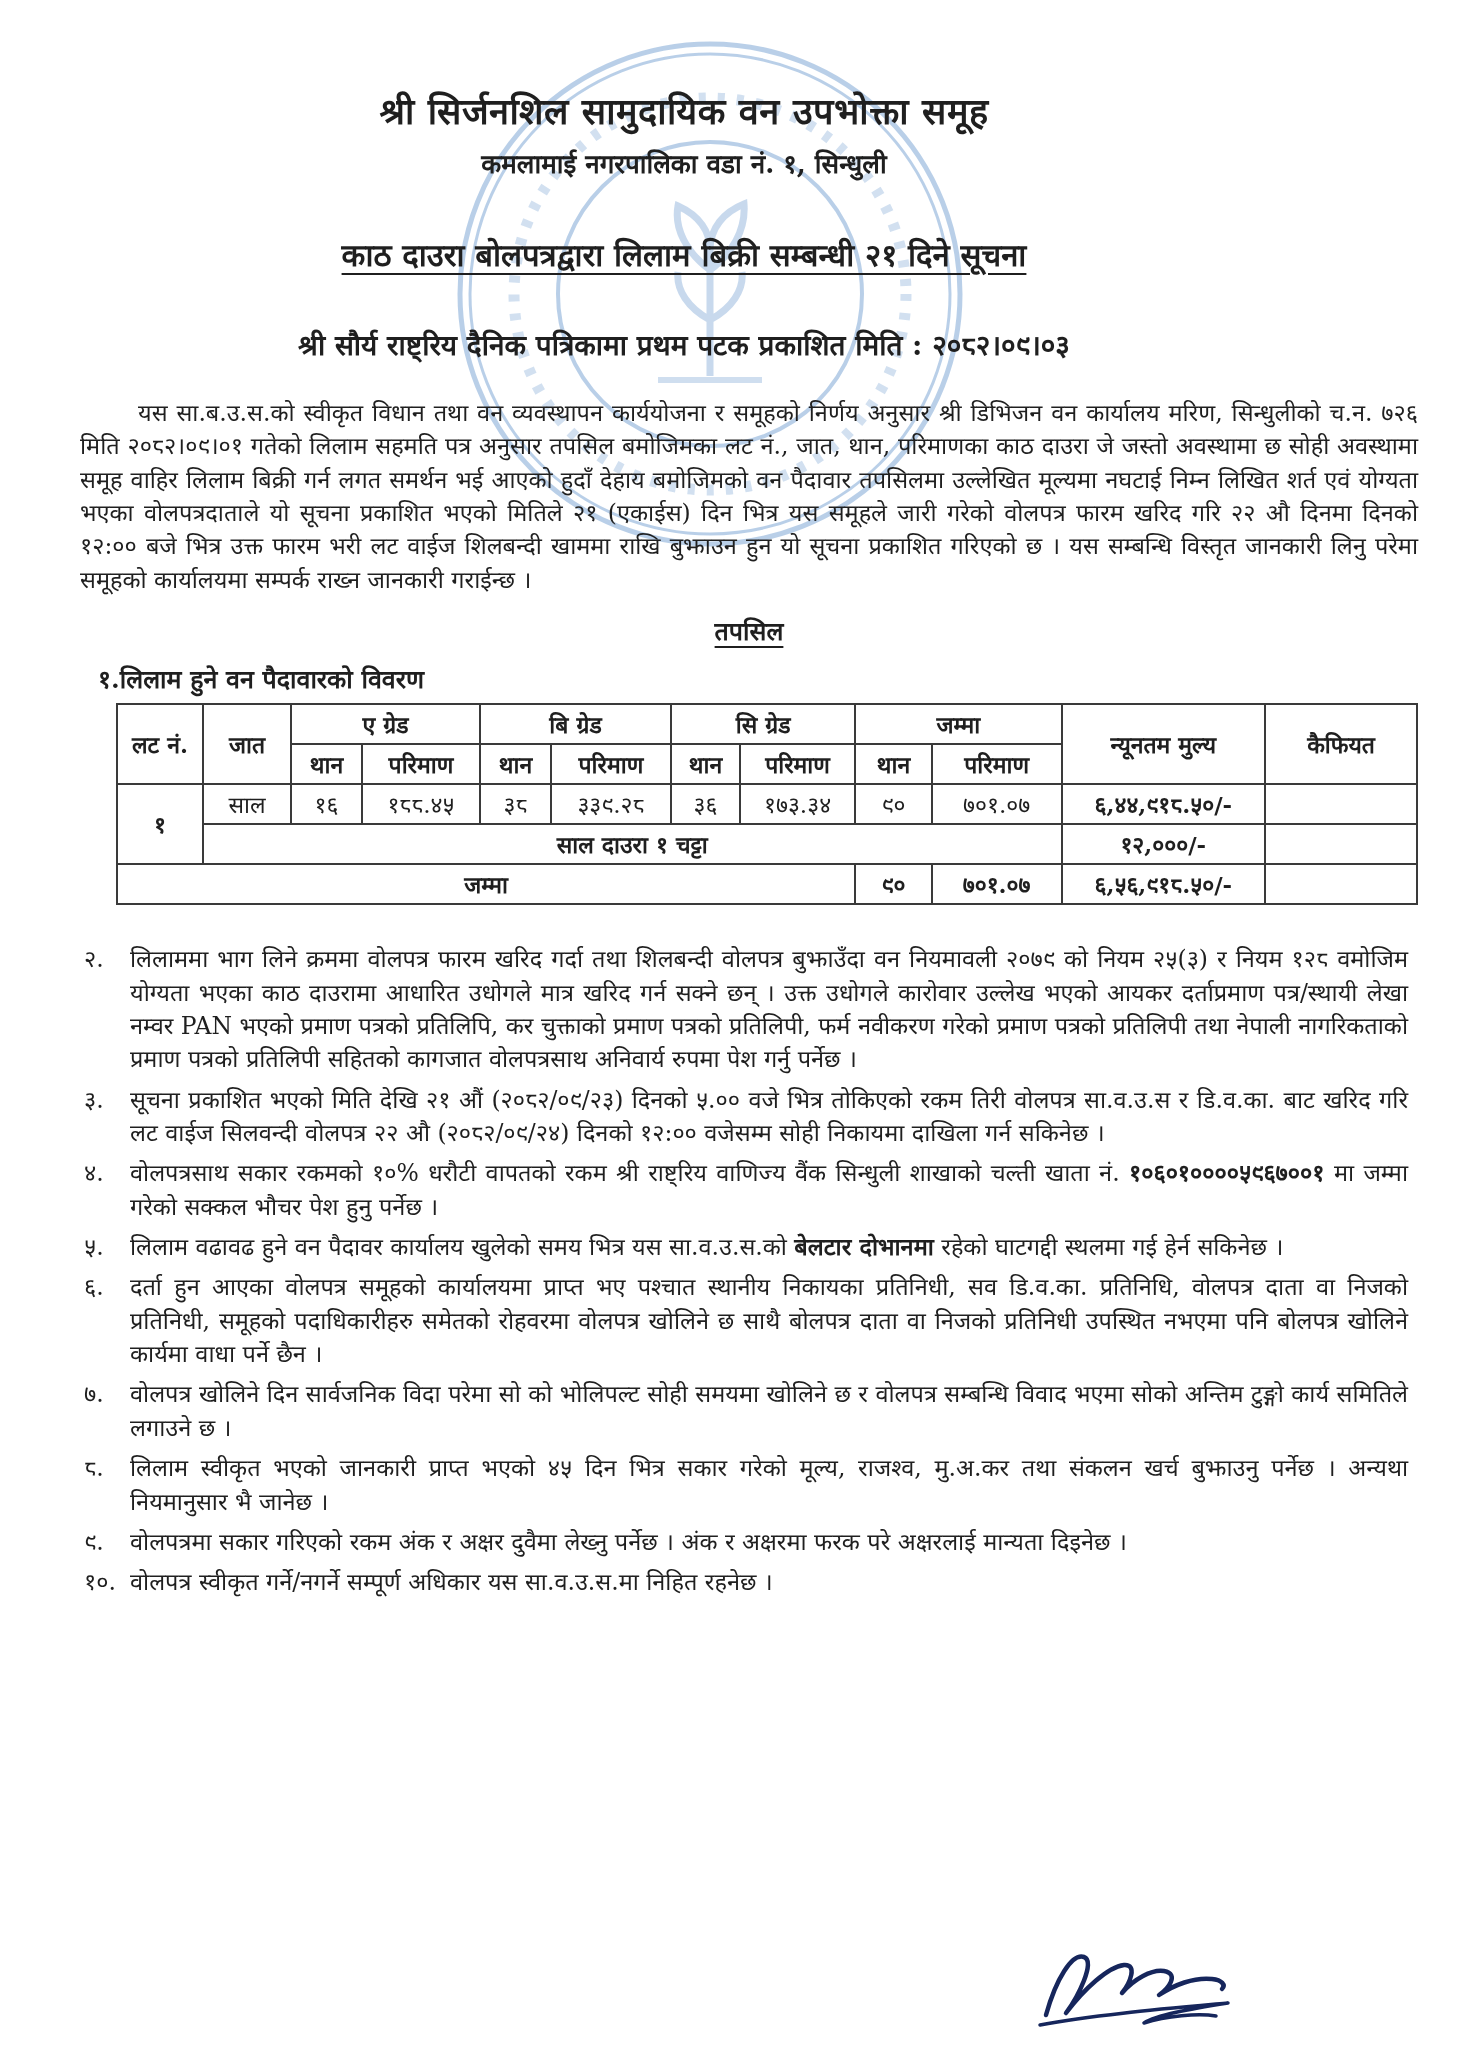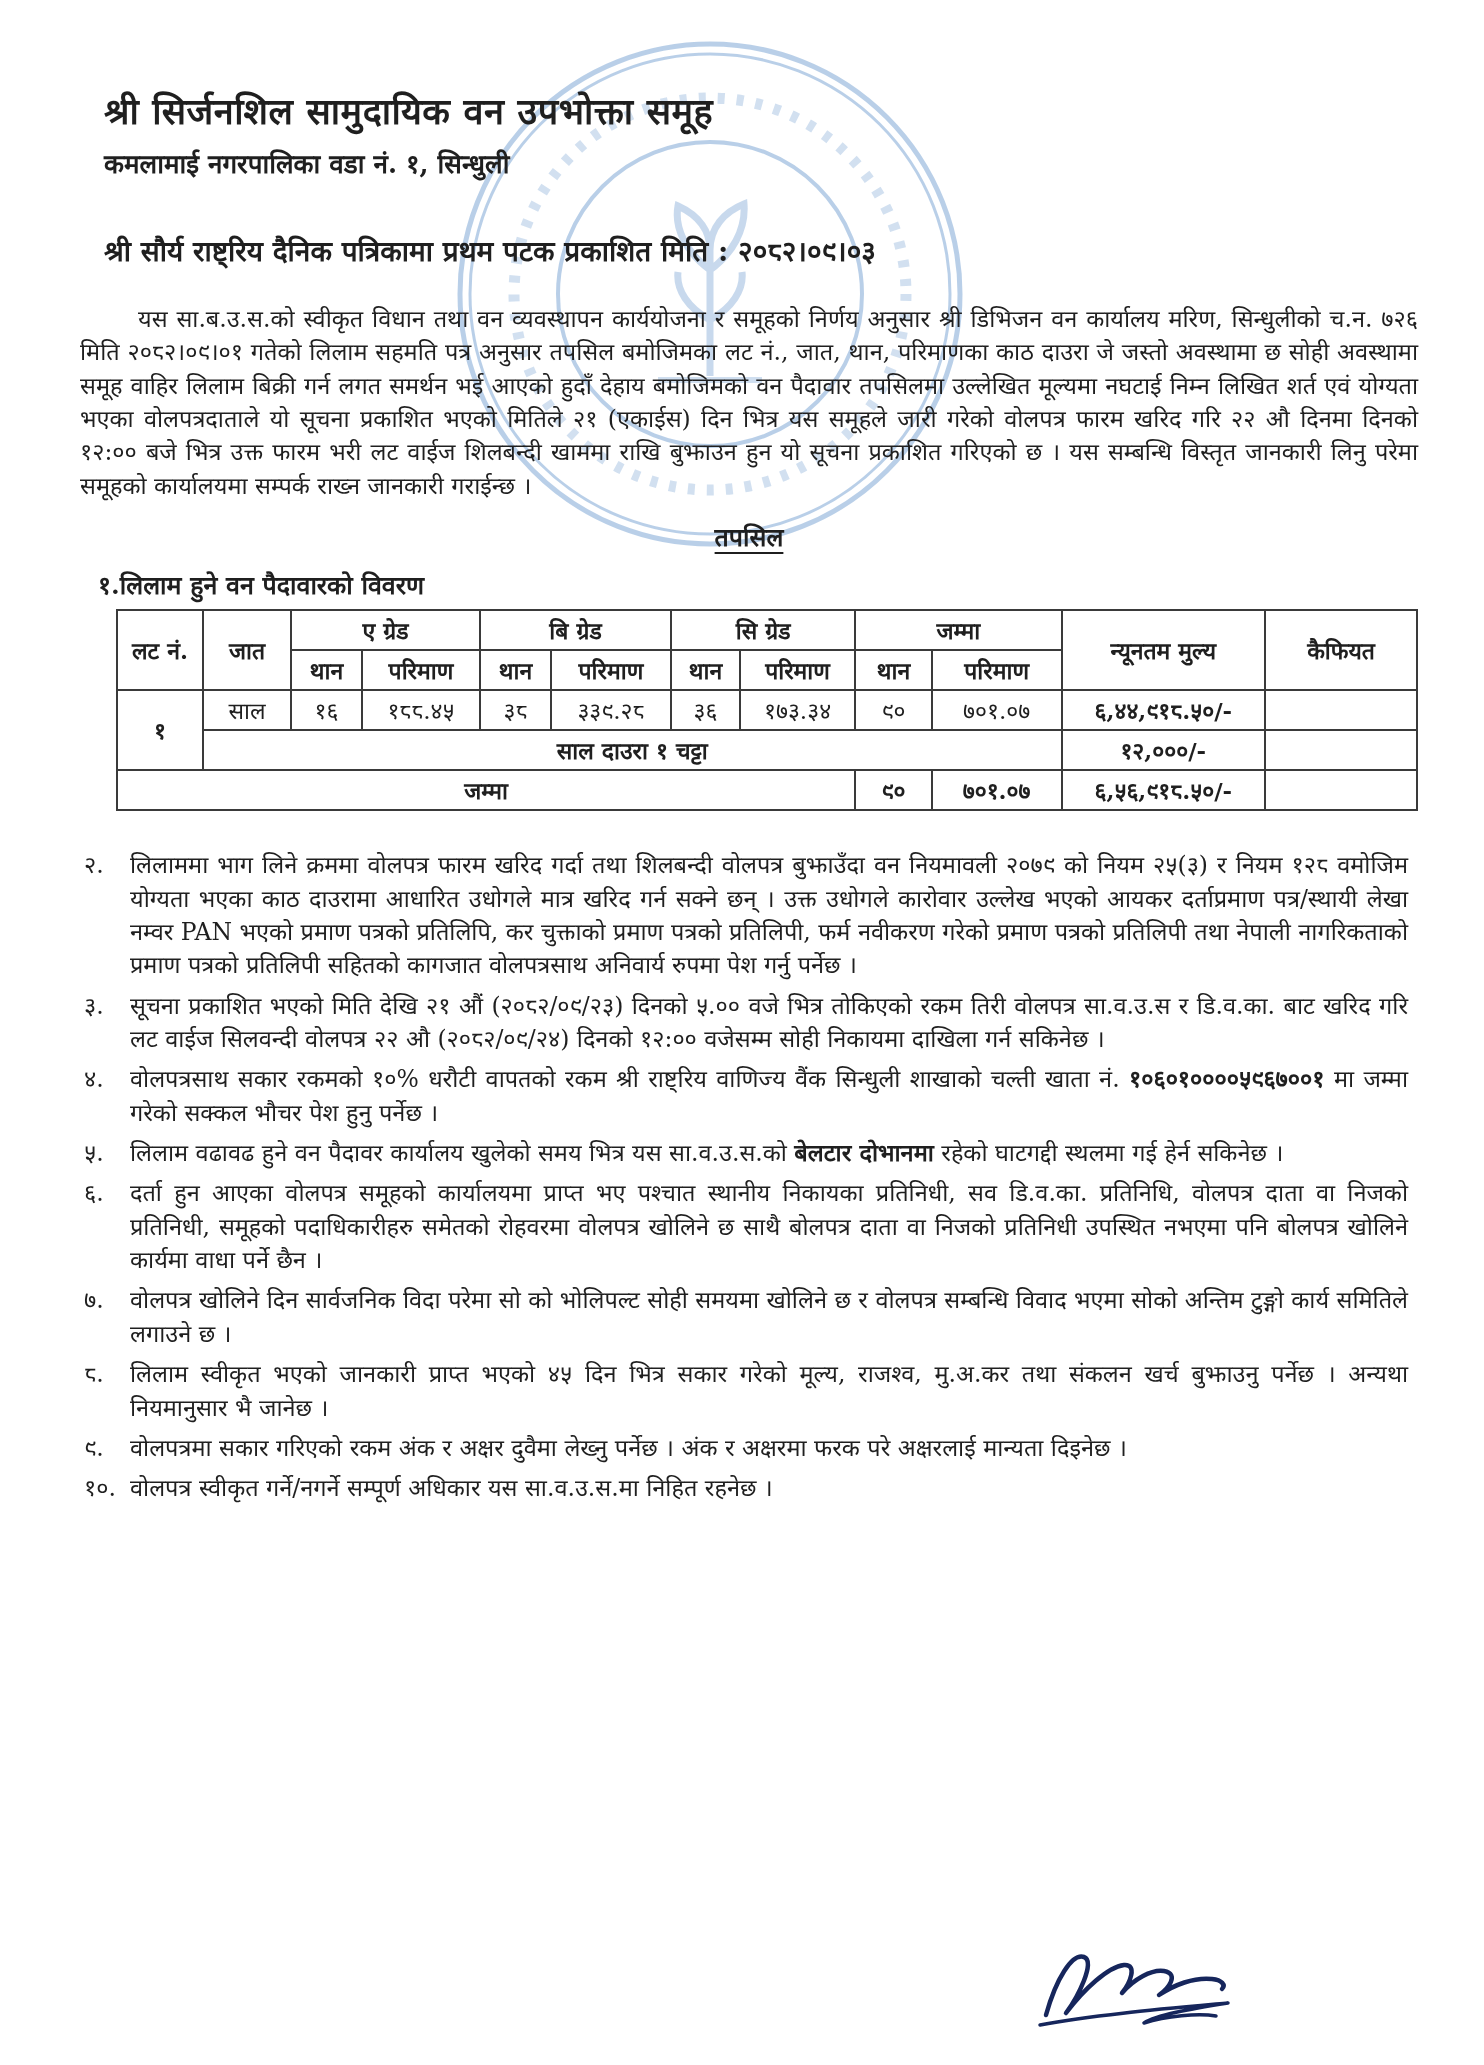--- a/index.html
+++ b/index.html
@@ -20,21 +20,21 @@
     overflow:hidden;
   }
   .stamp{
     position:absolute;left:448px;top:20px;
     width:524px;height:548px;
     opacity:.42;
     z-index:0;
     pointer-events:none;
   }
   .content{position:relative;z-index:1;padding:86px 66px 0 80px;}
-  .header-block{width:1160px;margin-left:24px;}
+  .header-block{width:1160px;margin-left:24px;text-align:center;}
   .org-name{font-size:36px;font-weight:bold;letter-spacing:.5px;}
   .org-address{font-size:26px;font-weight:bold;margin-top:10px;}
   .notice-title{
     font-size:31px;font-weight:bold;margin-top:52px;
     text-decoration:underline;text-underline-offset:7px;text-decoration-thickness:2px;
   }
   .publication-line{font-size:28px;font-weight:bold;margin-top:50px;}
   .body-par{
     margin-top:34px;
     font-size:23.5px;line-height:1.42;
@@ -88,20 +88,21 @@
       <path d="M262,356 L262,230 M262,250 C238,232 226,208 230,186 C252,196 262,212 262,230 C262,208 276,192 296,184 C298,210 284,234 262,250 M262,300 C240,288 228,270 230,252 M262,300 C284,288 296,270 294,252" stroke-width="7" opacity=".8"></path>
       <path d="M210,360 L314,360" stroke-width="6" opacity=".7"></path>
     </g>
   </svg>
 
   <div class="content">
 
     <div class="header-block">
       <div class="org-name">श्री सिर्जनशिल सामुदायिक वन उपभोक्ता समूह</div>
       <div class="org-address">कमलामाई नगरपालिका वडा नं. १, सिन्धुली</div>
+      <div class="notice-title">काठ दाउरा बोलपत्रद्वारा लिलाम बिक्री सम्बन्धी २१ दिने सूचना</div>
       <div class="publication-line">श्री सौर्य राष्ट्रिय दैनिक पत्रिकामा प्रथम पटक प्रकाशित मिति : २०८२।०९।०३</div>
     </div>
 
     <p class="body-par">यस सा.ब.उ.स.को स्वीकृत विधान तथा वन व्यवस्थापन कार्ययोजना र समूहको निर्णय अनुसार श्री डिभिजन वन कार्यालय मरिण, सिन्धुलीको च.न. ७२६ मिति २०८२।०९।०१ गतेको लिलाम सहमति पत्र अनुसार तपसिल बमोजिमका लट नं., जात, थान, परिमाणका काठ दाउरा जे जस्तो अवस्थामा छ सोही अवस्थामा समूह वाहिर लिलाम बिक्री गर्न लगत समर्थन भई आएको हुदाँ देहाय बमोजिमको वन पैदावार तपसिलमा उल्लेखित मूल्यमा नघटाई निम्न लिखित शर्त एवं योग्यता भएका वोलपत्रदाताले यो सूचना प्रकाशित भएको मितिले २१ (एकाईस) दिन भित्र यस समूहले जारी गरेको वोलपत्र फारम खरिद गरि २२ औ दिनमा दिनको १२:०० बजे भित्र उक्त फारम भरी लट वाईज शिलबन्दी खाममा राखि बुझाउन हुन यो सूचना प्रकाशित गरिएको छ । यस सम्बन्धि विस्तृत जानकारी लिनु परेमा समूहको कार्यालयमा सम्पर्क राख्न जानकारी गराईन्छ ।</p>
 
     <div class="section-label">तपसिल</div>
 
     <div class="table-caption">१.लिलाम हुने वन पैदावारको विवरण</div>
 
     <table class="auction">

